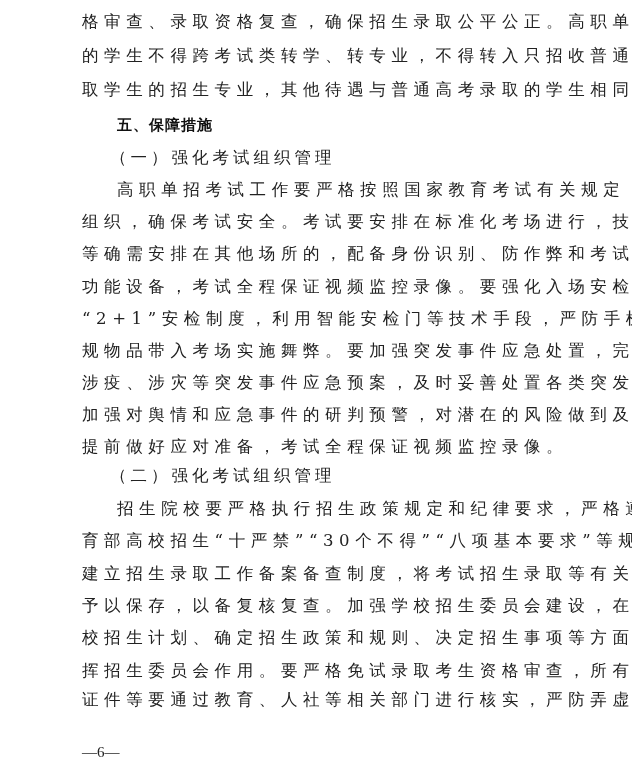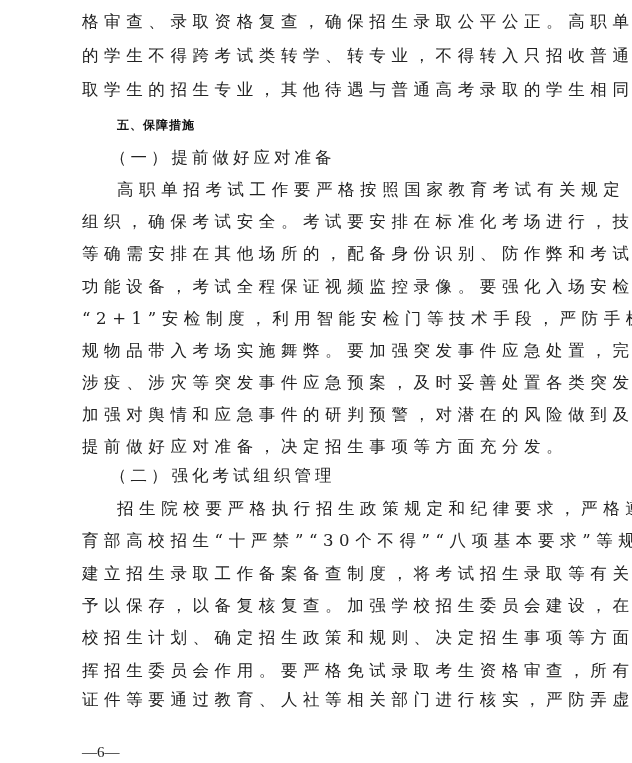--- a/index.html
+++ b/index.html
@@ -40,21 +40,21 @@
     }
     .line.indent {
       left: 117px;
       width: 435px;
     }
     .heading {
       position: absolute;
       left: 117px;
       height: 26px;
       line-height: 26px;
-      font-size: 12px;
+      font-size: 15px;
       letter-spacing: 1px;
       font-weight: bold;
       font-family: "DejaVu Sans", "Liberation Sans", sans-serif;
       color: #111;
       white-space: nowrap;
     }
     .subheading {
       position: absolute;
       left: 110px;
       height: 24px;
@@ -80,30 +80,30 @@
 <body>
 
 <div class="page">
 
   <div class="line" style="top:10px">格审查、录取资格复查，确保招生录取公平公正。高职单招录取</div>
   <div class="line" style="top:44px">的学生不得跨考试类转学、转专业，不得转入只招收普通高考录</div>
   <div class="line last" style="top:78px">取学生的招生专业，其他待遇与普通高考录取的学生相同。</div>
 
   <div class="heading" style="top:112px">五、保障措施</div>
 
-  <div class="subheading" style="top:146px">（一）提前做好应对准备</div>
+  <div class="subheading" style="top:146px">（一）强化考试组织管理</div>
   <div class="line indent" style="top:178px">高职单招考试工作要严格按照国家教育考试有关规定，严密</div>
   <div class="line" style="top:210px">组织，确保考试安全。考试要安排在标准化考场进行，技能考试</div>
   <div class="line" style="top:242px">等确需安排在其他场所的，配备身份识别、防作弊和考试监控等</div>
   <div class="line" style="top:275px">功能设备，考试全程保证视频监控录像。要强化入场安检，落实</div>
   <div class="line" style="top:307px">“2+1”安检制度，利用智能安检门等技术手段，严防手机等违</div>
   <div class="line" style="top:339px">规物品带入考场实施舞弊。要加强突发事件应急处置，完善涉考、</div>
   <div class="line" style="top:371px">涉疫、涉灾等突发事件应急预案，及时妥善处置各类突发事件。</div>
   <div class="line" style="top:403px">加强对舆情和应急事件的研判预警，对潜在的风险做到及早发现，</div>
-  <div class="line last" style="top:435px">提前做好应对准备，决定招生事项等方面充分发。</div>
+  <div class="line last" style="top:435px">提前做好应对准备，考试全程保证视频监控录像。</div>
 
   <div class="subheading" style="top:464px">（二）强化考试组织管理</div>
   <div class="line indent" style="top:497px">招生院校要严格执行招生政策规定和纪律要求，严格遵守教</div>
   <div class="line" style="top:529px">育部高校招生“十严禁”“30个不得”“八项基本要求”等规定。</div>
   <div class="line" style="top:562px">建立招生录取工作备案备查制度，将考试招生录取等有关资料等</div>
   <div class="line" style="top:594px">予以保存，以备复核复查。加强学校招生委员会建设，在制订学</div>
   <div class="line" style="top:626px">校招生计划、确定招生政策和规则、决定招生事项等方面充分发</div>
   <div class="line" style="top:659px">挥招生委员会作用。要严格免试录取考生资格审查，所有证书、</div>
   <div class="line" style="top:688px">证件等要通过教育、人社等相关部门进行核实，严防弄虚作假。</div>
 

